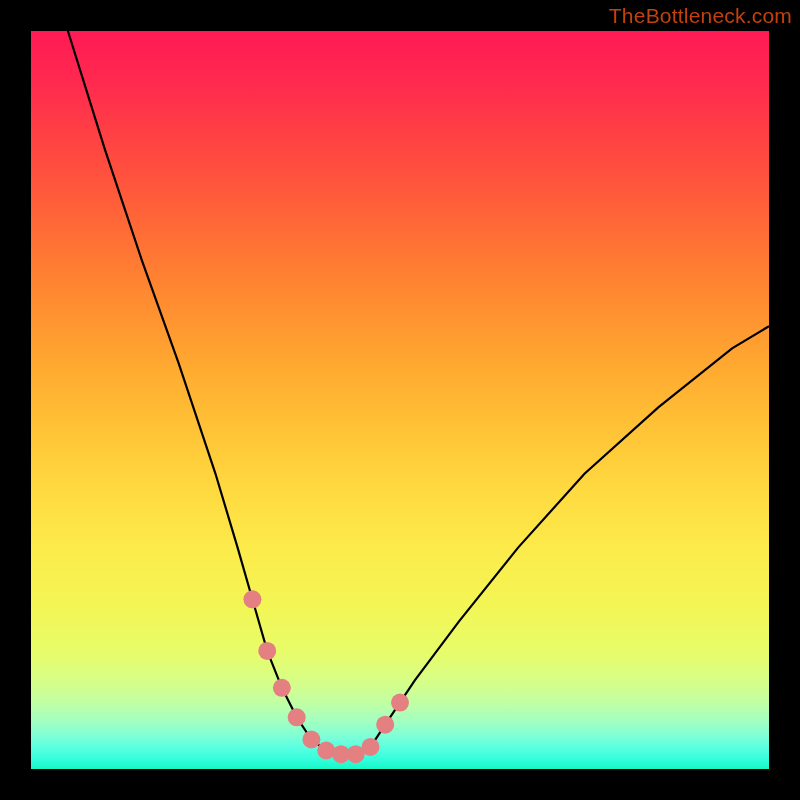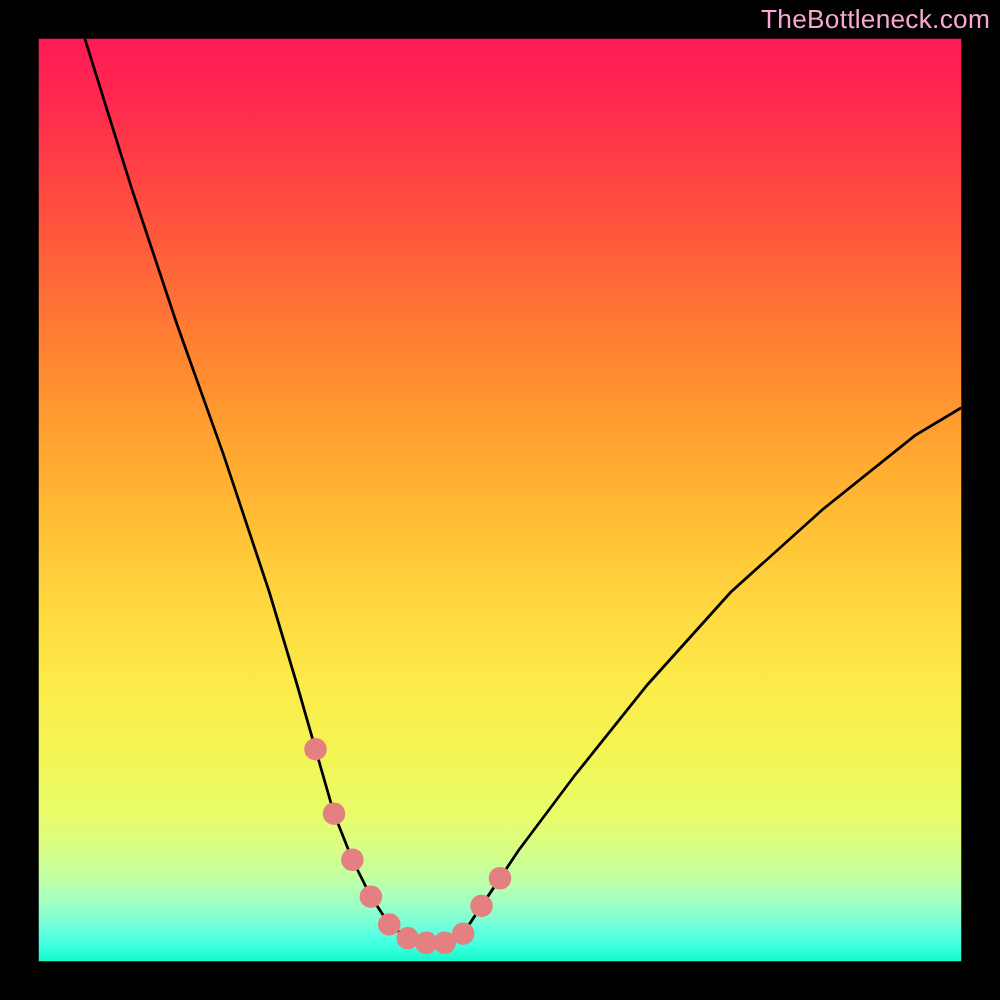--- a/index.html
+++ b/index.html
@@ -51,21 +51,21 @@
     position: absolute;
     left: 0;
     top: 0;
     width: 738px;
     height: 738px;
   }
   .watermark {
     position: absolute;
     top: 4px;
     right: 8px;
-    color: #f9a8d4;
+    color: #c2410c;
     font-size: 21px;
     font-weight: 500;
     font-family: Arial, Helvetica, sans-serif;
     letter-spacing: 0.2px;
   }
 </style>
 </head>
 <body>
 
 <div class="outer">

